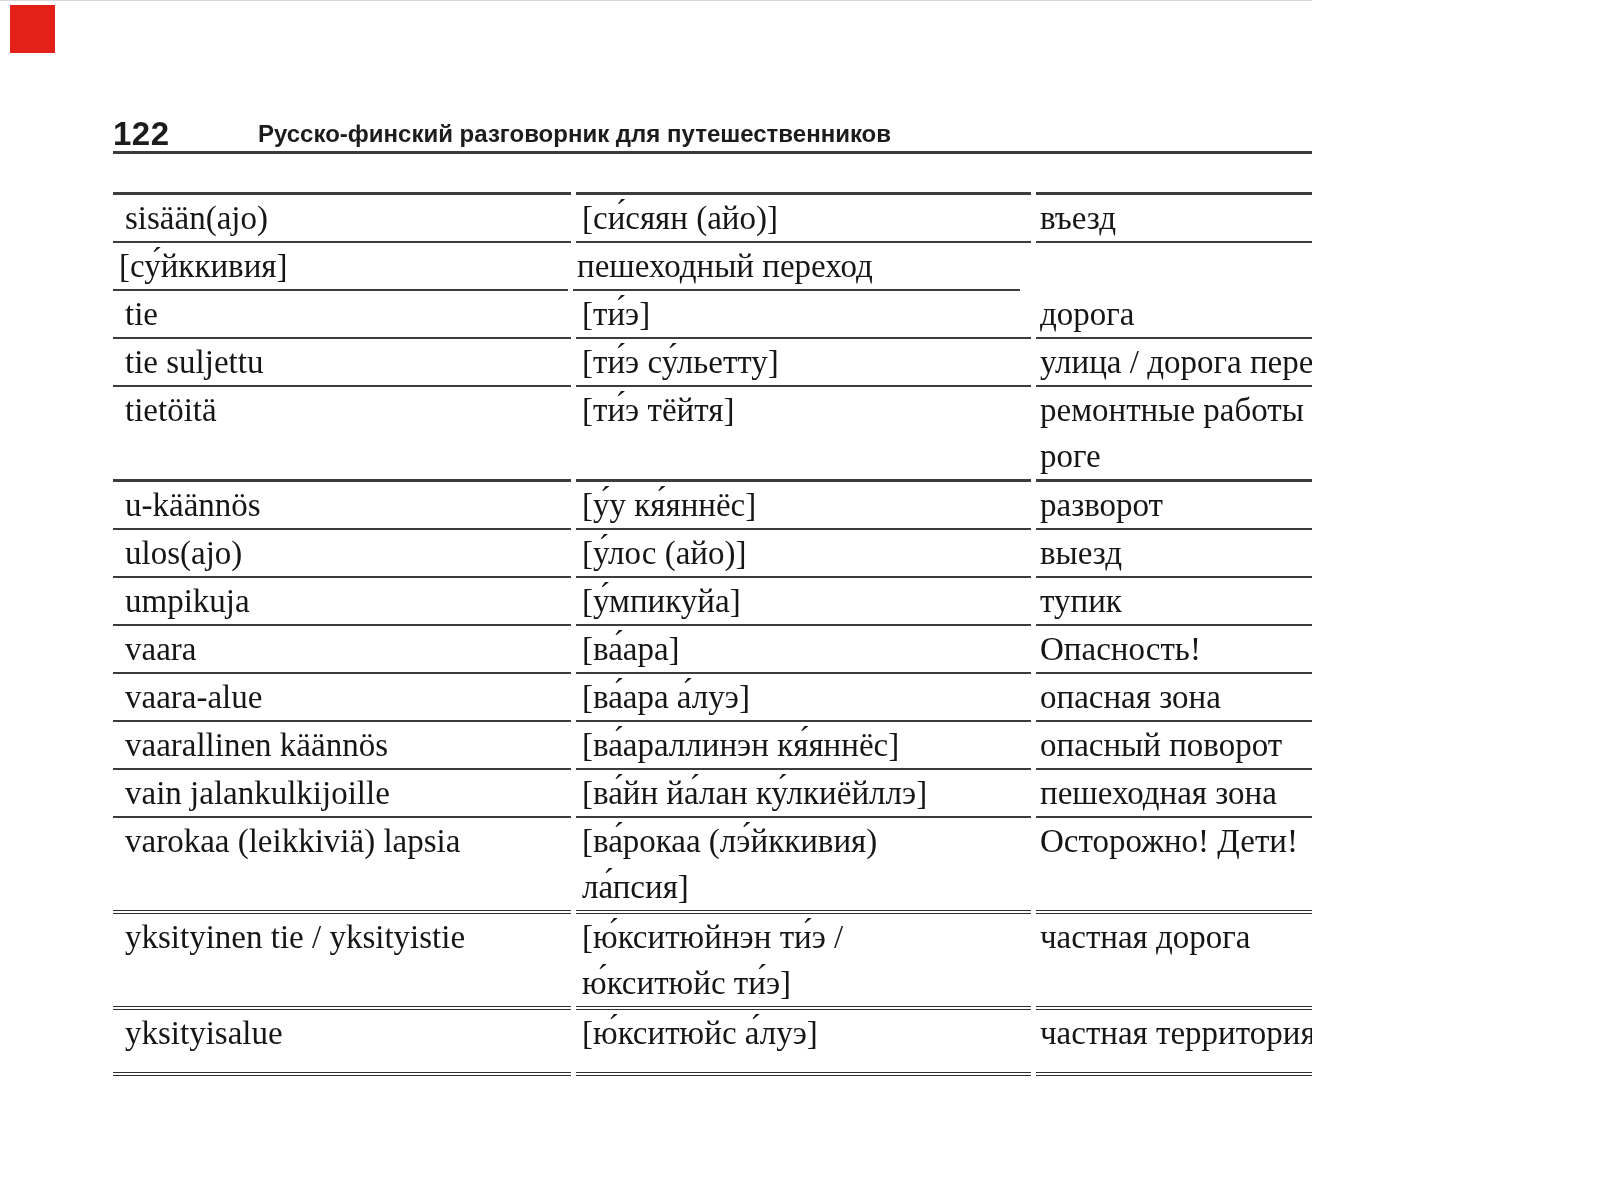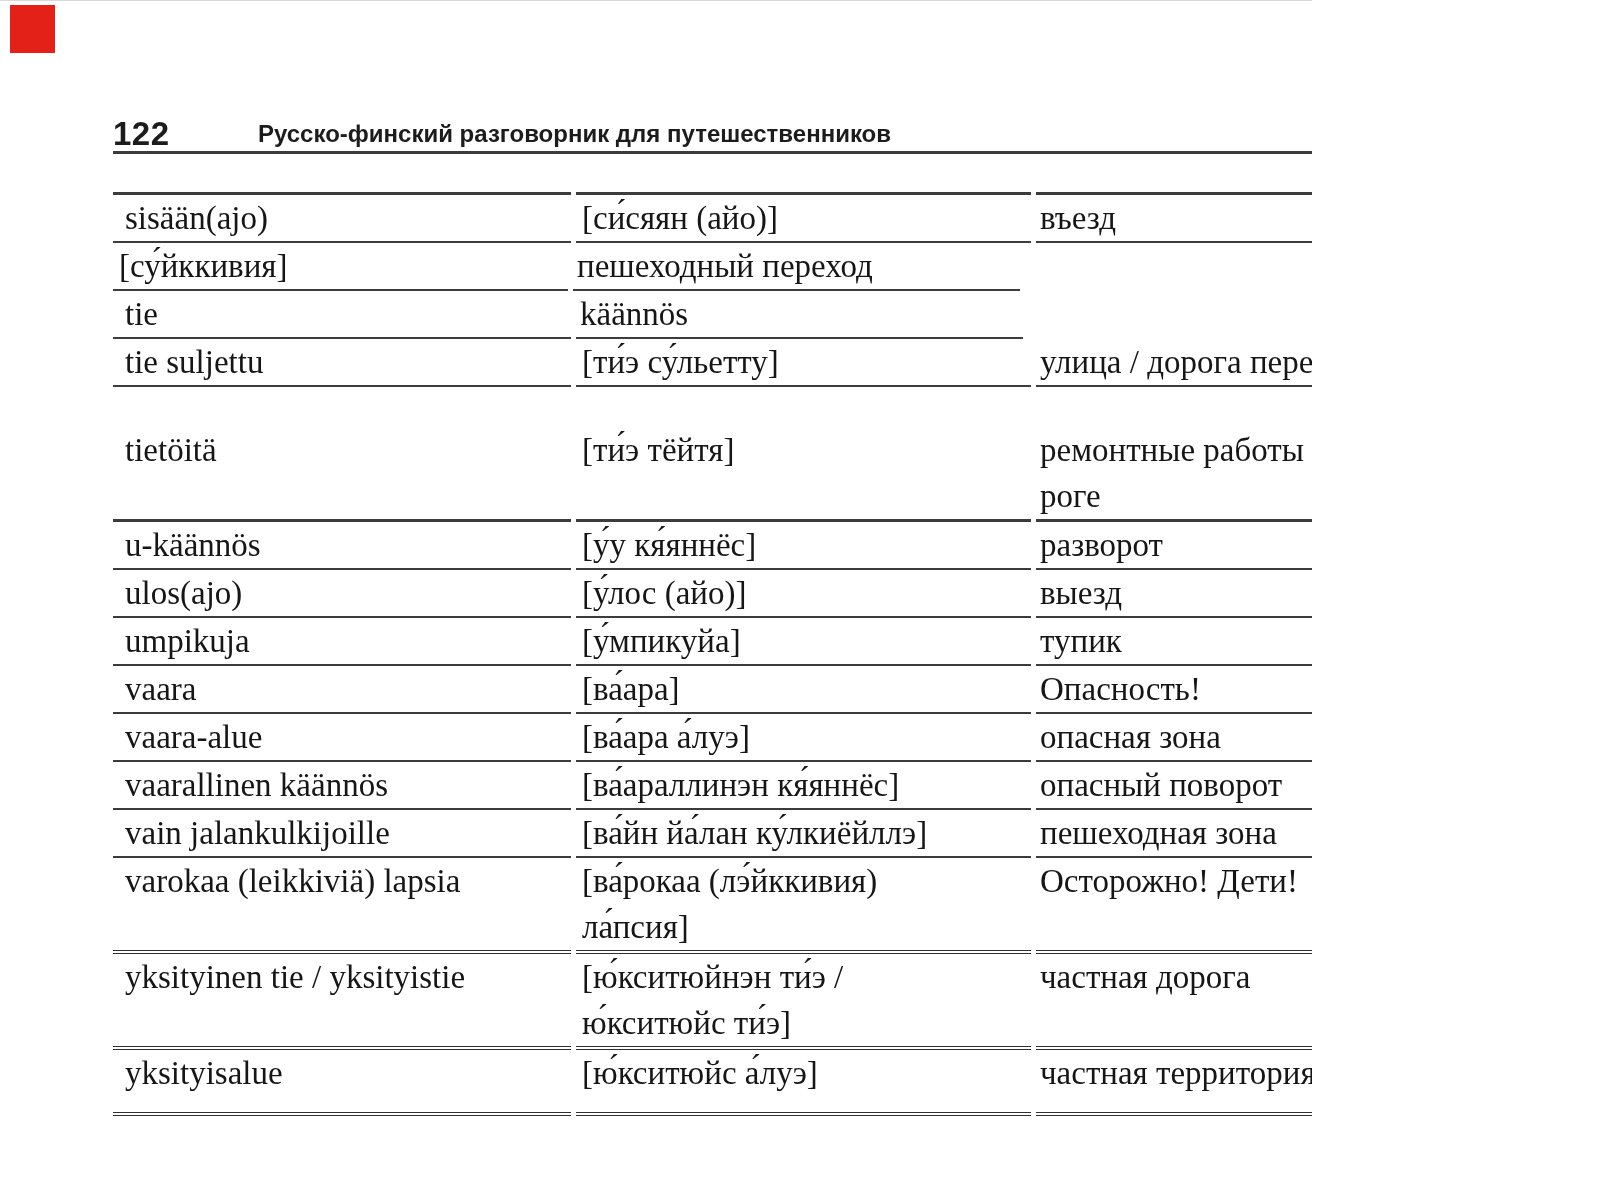--- a/index.html
+++ b/index.html
@@ -63,21 +63,21 @@
     display: flex;
     gap: 5px;
   }
   .cell {
     box-sizing: border-box;
     border-bottom: 2px solid #3c3c3c;
     white-space: pre-line;
     overflow: hidden;
   }
   .prow.first .cell { border-top: 3px solid #3c3c3c; }
-  .prow.thick .cell { border-bottom: 3px solid #3c3c3c; margin-top: 40px; }
+  .prow.thick .cell { border-bottom: 3px solid #3c3c3c; }
   .prow.double .cell { border-bottom: 4px double #2f2f2f; }
   .prow.last .cell { padding-bottom: 16px; }
   .c-fi  { width: 458px; padding-left: 12px; }
   .c-pron{ width: 455px; padding-left: 6px; }
   .c-ru  { width: 447px; padding-left: 4px; }
 </style>
 </head>
 <body>
 
 <div class="screen">
@@ -93,21 +93,22 @@
     <div class="cell c-fi">sisään(ajo)</div>
     <div class="cell c-pron">[си́сяян (айо)]</div>
     <div class="cell c-ru">въезд</div>
   </div>
       <div class="prow">
     <div class="cell c-pron">[су́йккивия]</div>
     <div class="cell c-ru">пешеходный переход</div>
   </div>
       <div class="prow">
     <div class="cell c-fi">tie</div>
-    <div class="cell c-ru">käännös</div>
+    <div class="cell c-pron">[ти́э]</div>
+    <div class="cell c-ru">дорога</div>
   </div>
       <div class="prow">
     <div class="cell c-fi">tie suljettu</div>
     <div class="cell c-pron">[ти́э су́льетту]</div>
     <div class="cell c-ru">улица / дорога перекрыта</div>
   </div>
       <div class="prow thick">
     <div class="cell c-fi">tietöitä</div>
     <div class="cell c-pron">[ти́э тёйтя]</div>
     <div class="cell c-ru">ремонтные работы на до-

